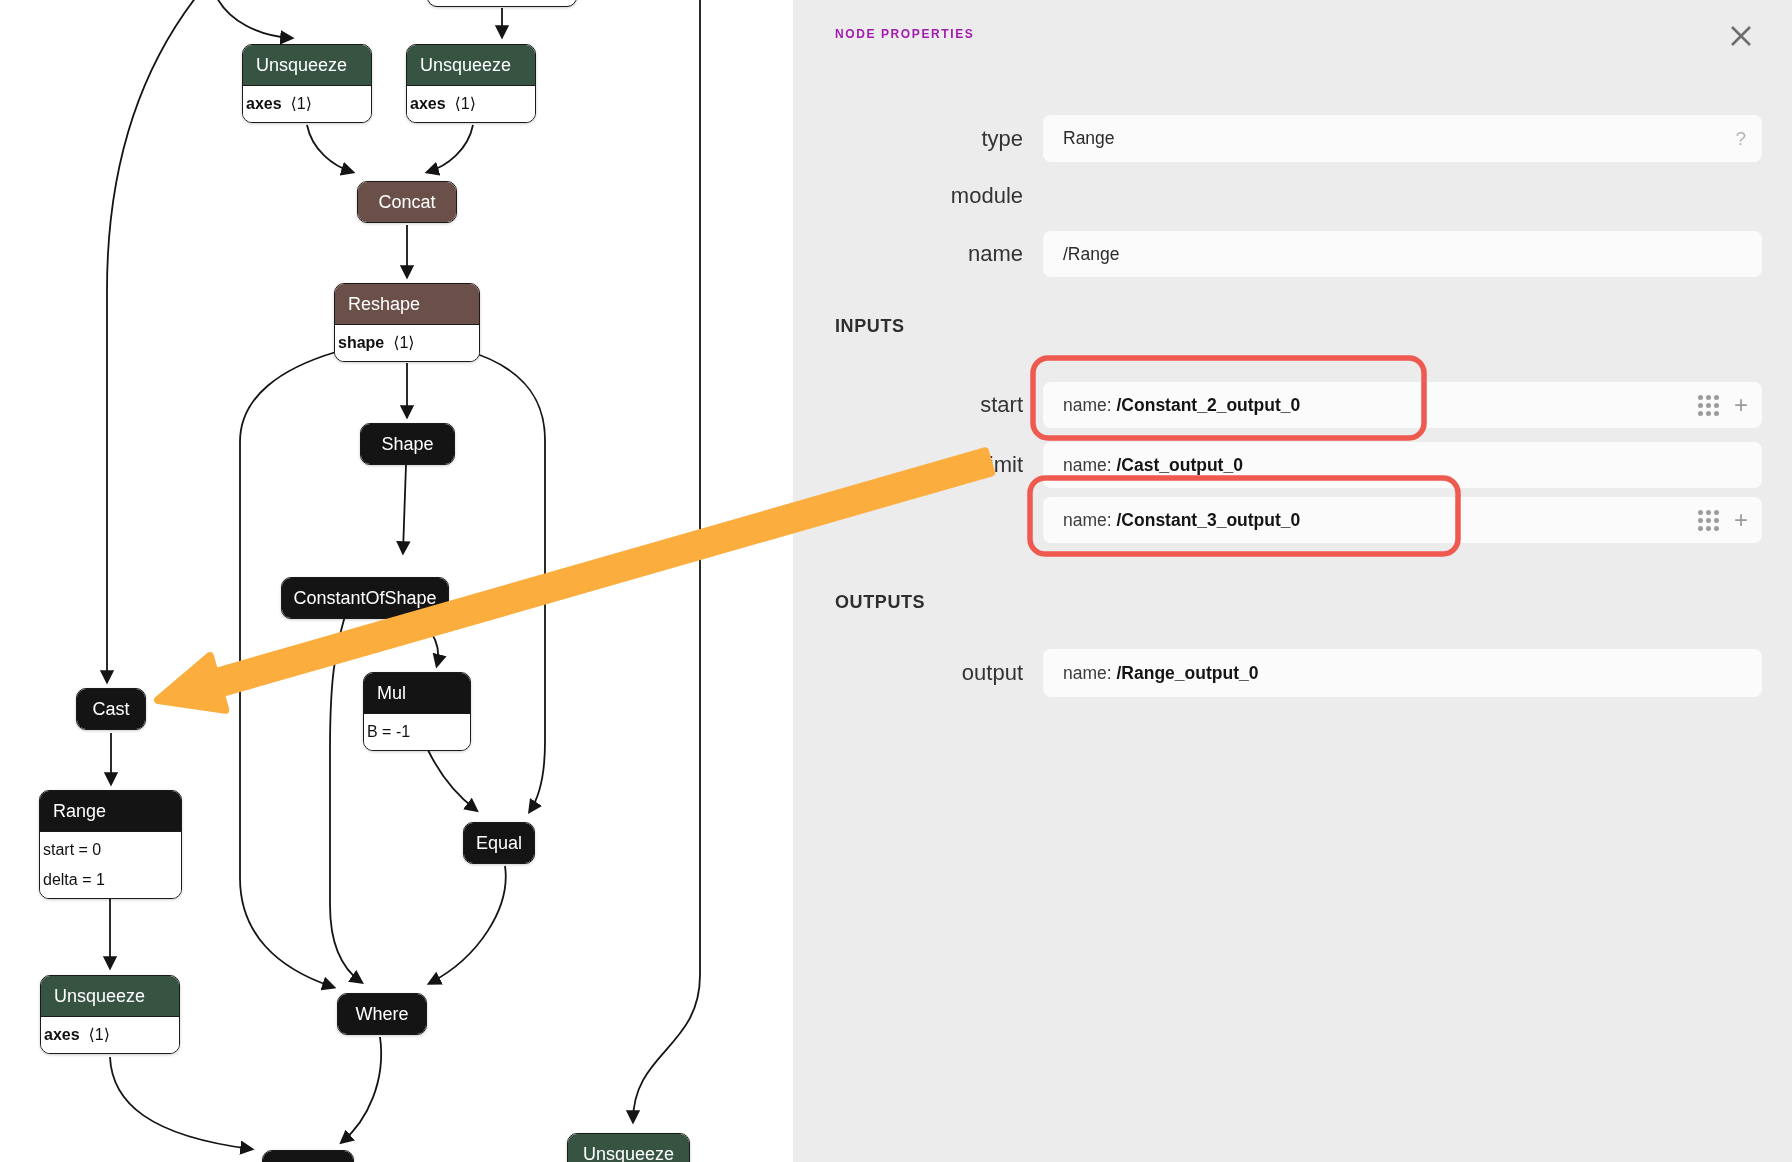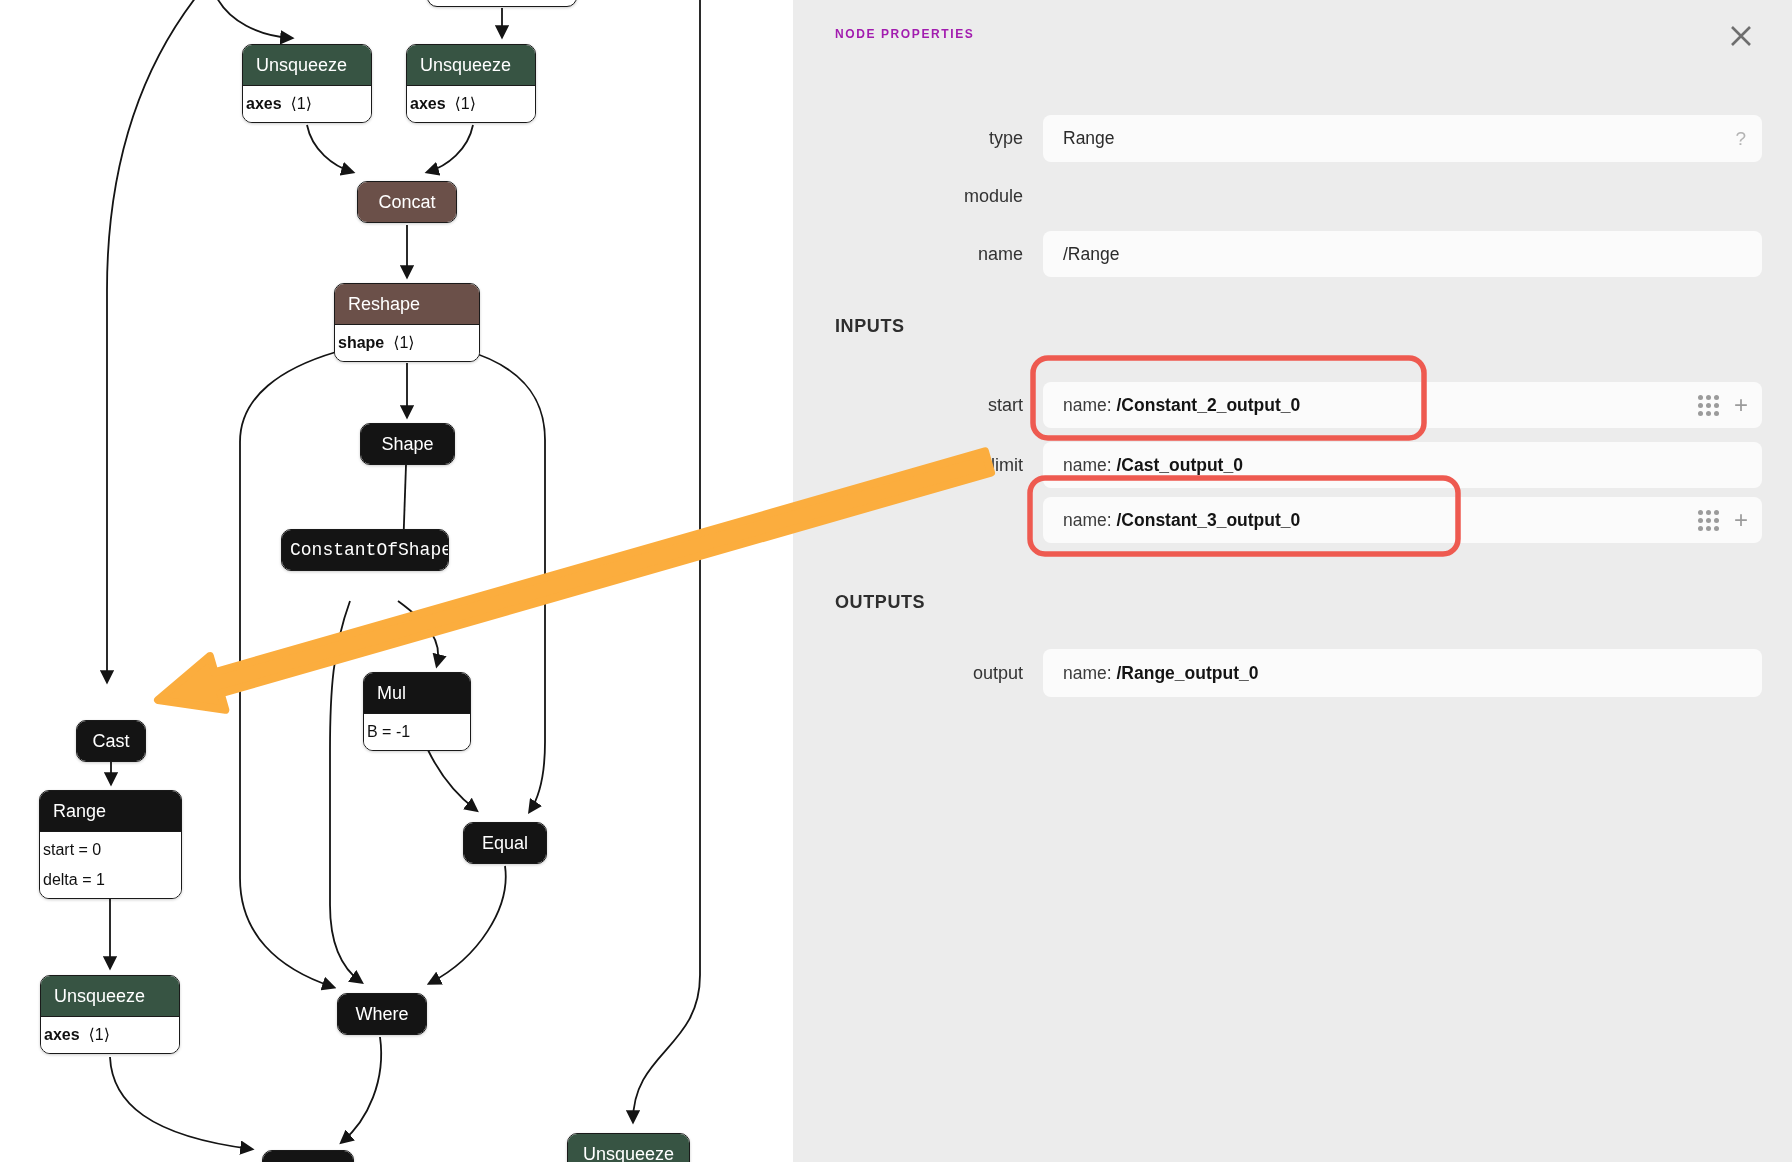--- a/index.html
+++ b/index.html
@@ -18,21 +18,21 @@
   .node .attr b{font-weight:700;}
   .node.plain{background:#fff;}
   
   .panel{position:absolute;left:793px;top:0;width:999px;height:1162px;background:#ececec;z-index:3;}
   .panel-title{position:absolute;left:42px;top:27px;font-size:12px;font-weight:700;
                letter-spacing:1.6px;color:#a21caf;}
   .close{position:absolute;right:36px;top:22px;width:30px;height:30px;background:none;border:0;
          padding:0;cursor:pointer;}
   .sect{position:absolute;left:42px;font-size:18px;font-weight:700;letter-spacing:.6px;color:#2e2e2e;}
   .prow{position:absolute;left:0;width:100%;}
-  .plabel{position:absolute;left:0;width:230px;text-align:right;font-size:18px;color:#333;}
+  .plabel{position:absolute;left:0;width:230px;text-align:right;font-size:22px;color:#333;}
   .pfield{position:absolute;left:250px;right:30px;background:#fbfbfb;border-radius:8px;
           font-size:17.5px;color:#2b2b2b;padding:0 20px;box-sizing:border-box;
           white-space:nowrap;overflow:hidden;}
   .pfield b{font-weight:700;color:#141414;}
   .pref{color:#3c3c3c;}
   .help{position:absolute;right:16px;top:0;color:#b3b3b3;font-size:19px;}
   .ficons{position:absolute;right:14px;top:0;bottom:0;display:flex;align-items:center;gap:14px;}
   .plus{color:#9b9b9b;font-size:24px;font-weight:400;line-height:1;}
   svg.overlay{position:absolute;left:0;top:0;z-index:4;pointer-events:none;}
 </style>
@@ -83,36 +83,36 @@
       <div class="node op single" style="left: 357px; top: 181px; width: 100px;">
         <div class="hd" style="background: rgb(107, 80, 73);">Concat</div>
       </div>
       <div class="node op" style="left: 334px; top: 283px; width: 146px;">
         <div class="hd" style="background: rgb(107, 80, 73);">Reshape</div>
         <div class="attr"><b>shape</b>&nbsp;&nbsp;⟨1⟩</div>
       </div>
       <div class="node op single" style="left: 360px; top: 423px; width: 95px;">
         <div class="hd" style="background: rgb(20, 20, 20);">Shape</div>
       </div>
-      <div class="node op single" style="left: 281px; top: 529px; width: 168px; font-family: Liberation Mono, monospace;">
+      <div class="node op single" style="left: 281px; top: 577px; width: 168px;">
         <div class="hd" style="background: rgb(20, 20, 20);">ConstantOfShape</div>
       </div>
       <div class="node op" style="left: 363px; top: 672px; width: 108px;">
         <div class="hd" style="background: rgb(20, 20, 20);">Mul</div>
         <div class="attr">B = -1</div>
       </div>
-      <div class="node op single" style="left: 76px; top: 720px; width: 70px;">
+      <div class="node op single" style="left: 76px; top: 688px; width: 70px;">
         <div class="hd" style="background: rgb(20, 20, 20);">Cast</div>
       </div>
       <div class="node op" style="left: 39px; top: 790px; width: 143px;">
         <div class="hd" style="background: rgb(20, 20, 20);">Range</div>
         <div class="attr">start = 0</div>
         <div class="attr">delta = 1</div>
       </div>
-      <div class="node op single" style="left: 463px; top: 822px; width: 84px;">
+      <div class="node op single" style="left: 463px; top: 822px; width: 72px;">
         <div class="hd" style="background: rgb(20, 20, 20);">Equal</div>
       </div>
       <div class="node op" style="left: 40px; top: 975px; width: 140px;">
         <div class="hd" style="background: rgb(55, 84, 67);">Unsqueeze</div>
         <div class="attr"><b>axes</b>&nbsp;&nbsp;⟨1⟩</div>
       </div>
       <div class="node op single" style="left: 337px; top: 993px; width: 90px;">
         <div class="hd" style="background: rgb(20, 20, 20);">Where</div>
       </div>
       <div class="node op single" style="left: 262px; top: 1150px; width: 92px; min-height: 44px;">

